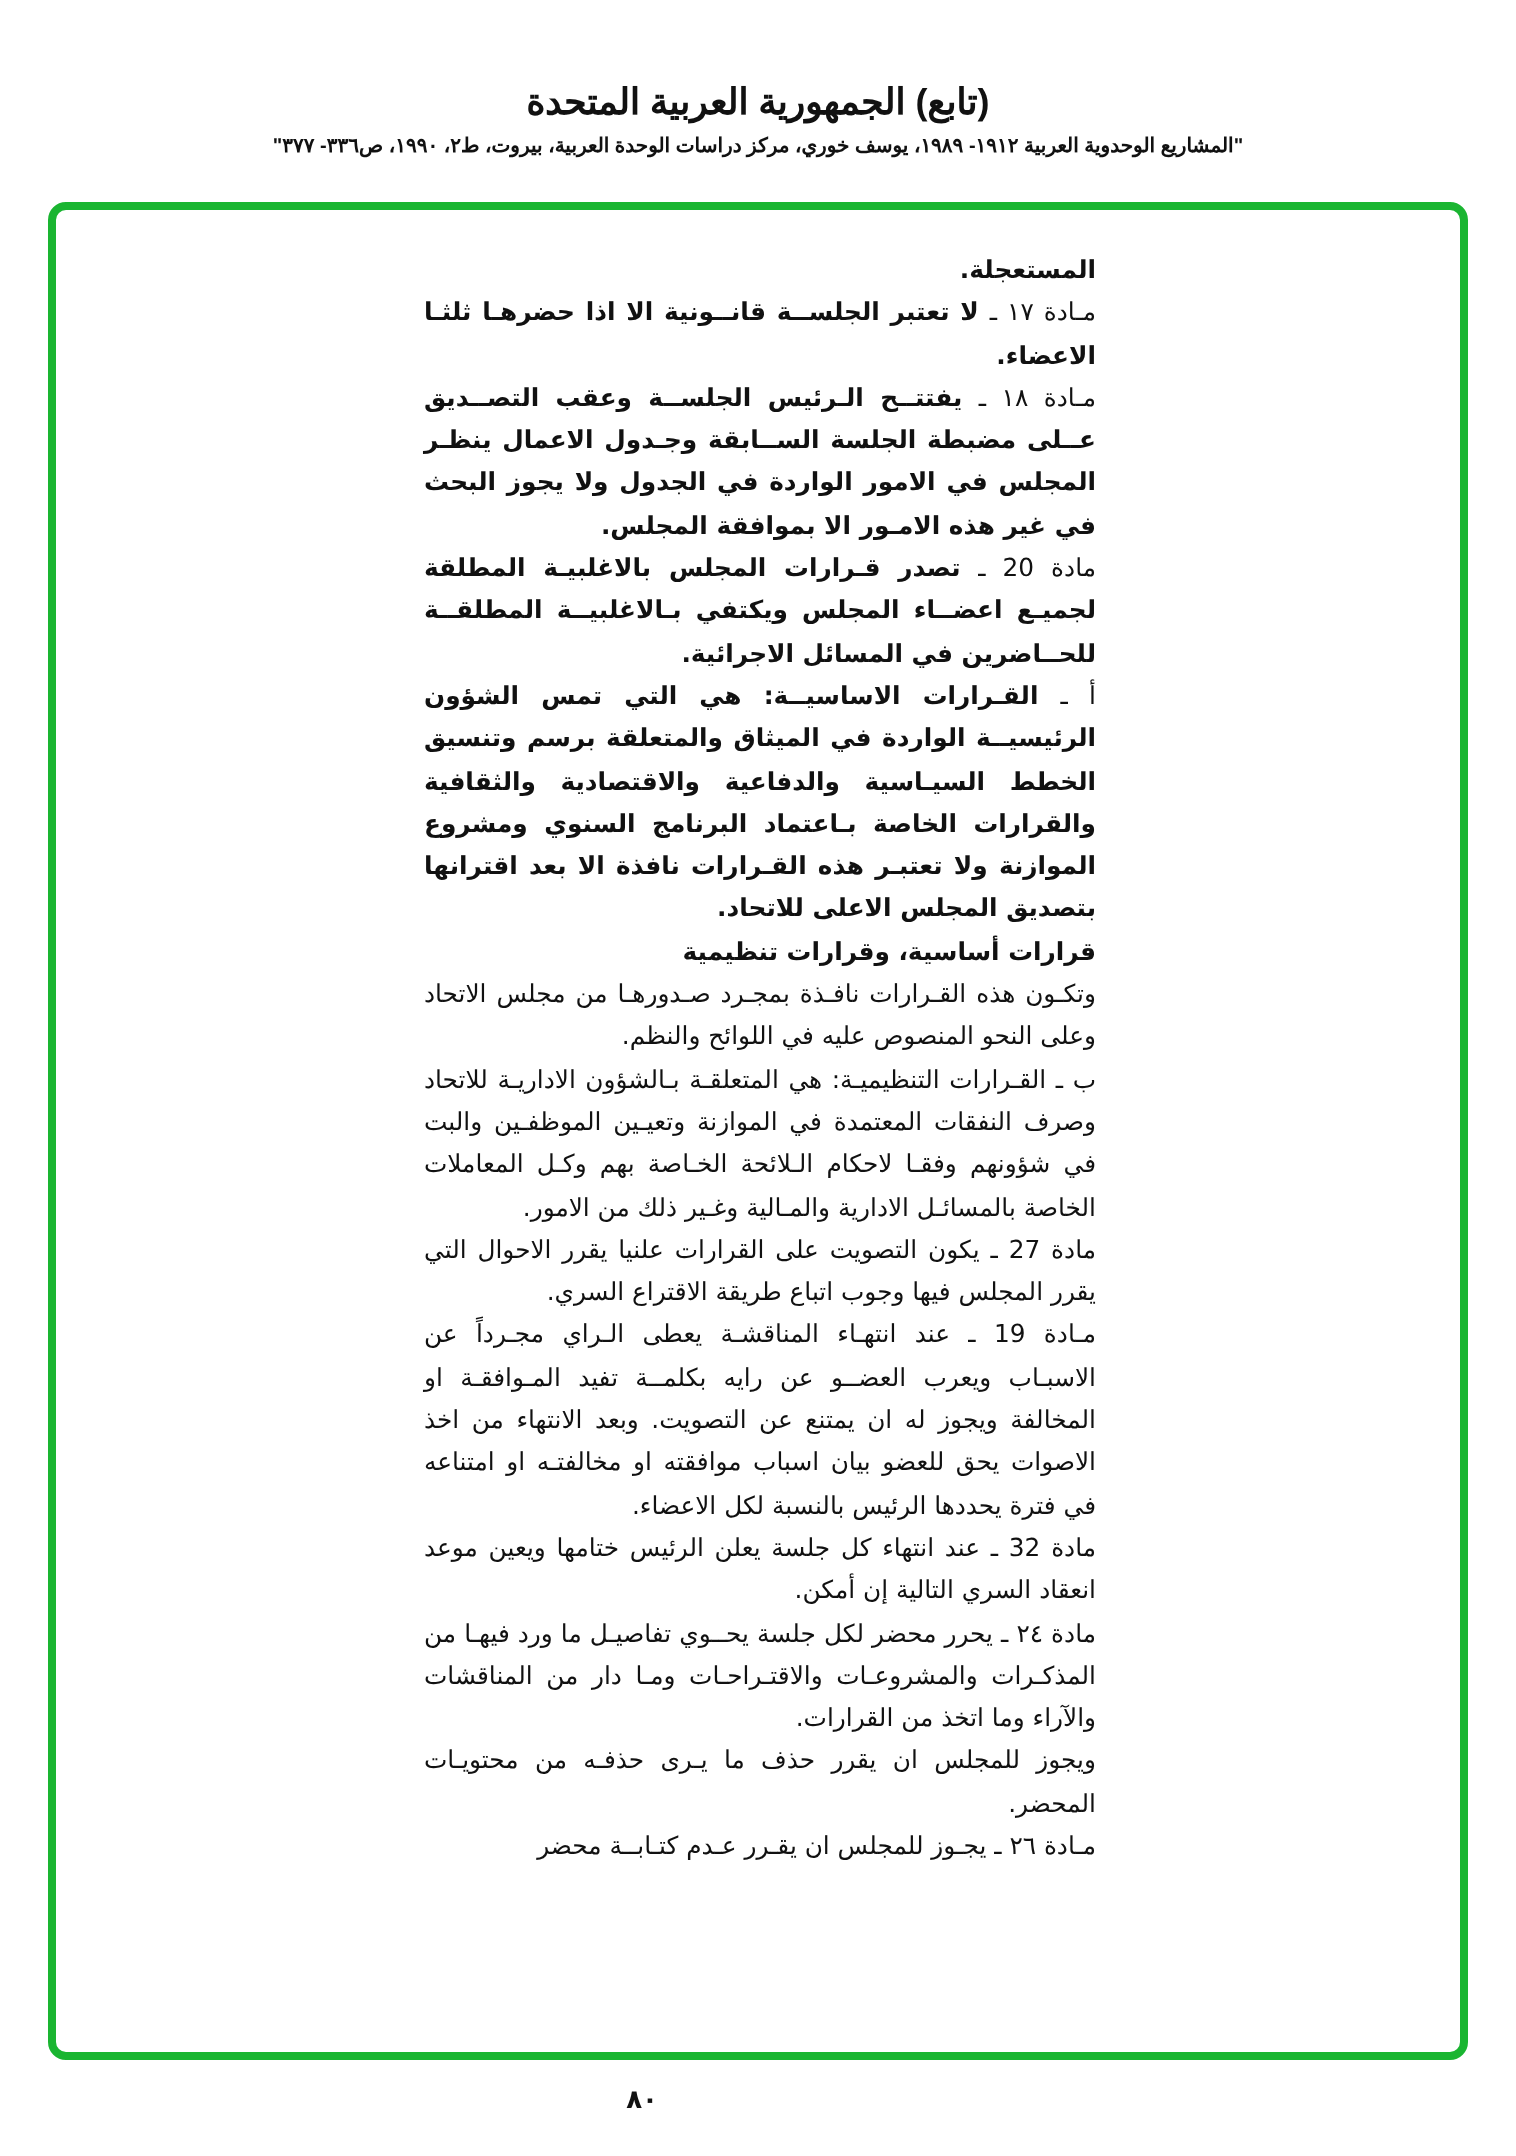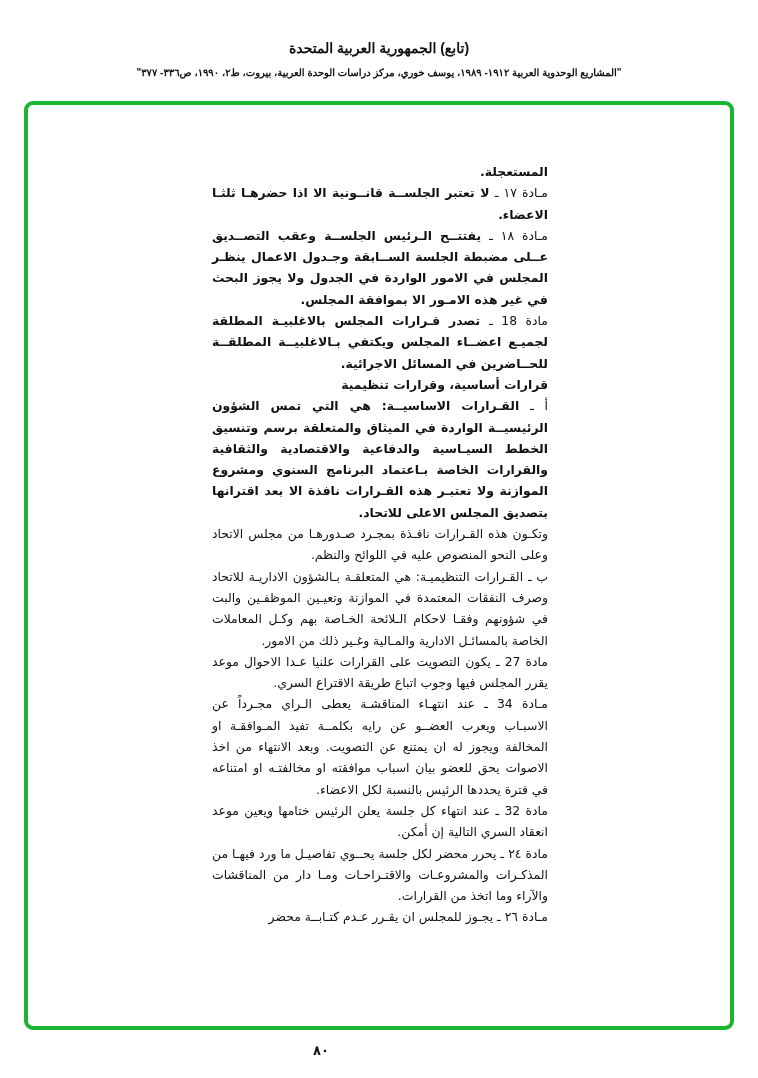--- a/index.html
+++ b/index.html
@@ -2,38 +2,38 @@
 <html><head>
 <meta charset="utf-8">
 <style>
   html, body { margin: 0; padding: 0; background: #ffffff; }
   body {
     width: 758px; height: 1078px; position: relative; overflow: hidden;
     font-family: "DejaVu Sans", sans-serif; color: #111;
   }
   .page-title {
     position: absolute; top: 40px; left: 0; width: 758px;
-    text-align: center; font-weight: bold; font-size: 14px;
+    text-align: center; font-weight: bold; font-size: 18px;
     direction: rtl; font-family: "Liberation Sans", sans-serif;
   }
   .page-source {
     position: absolute; top: 67px; left: 0; width: 758px;
     text-align: center; font-weight: bold; font-size: 10px;
     direction: rtl; font-family: "Liberation Sans", sans-serif;
   }
   .frame {
     position: absolute; left: 24px; top: 101px;
     width: 702px; height: 921px;
     border: 4px solid #1ab531; border-radius: 9px;
   }
   .text-column {
     position: absolute; left: 212px; top: 124px; width: 336px;
     direction: rtl; text-align: justify; text-align-last: right;
     font-family: "DejaVu Sans", sans-serif; font-size: 12.4px;
-    line-height: 21.3px; color: #111; margin-top: 37px;
+    line-height: 21.3px; color: #111;
   }
   .para { margin: 0; }
   .article-label { font-weight: normal; }
   .body-bold { font-weight: bold; }
   .page-number {
     position: absolute; top: 1043px; left: 0; width: 642px; text-align: center;
     font-weight: bold; font-size: 13px; font-family: "DejaVu Sans", sans-serif;
   }
 </style>
 </head>
@@ -41,25 +41,26 @@
 
 <div class="page-title">(تابع) الجمهورية العربية المتحدة</div>
 <div class="page-source">"المشاريع الوحدوية العربية ١٩١٢- ١٩٨٩، يوسف خوري، مركز دراسات الوحدة العربية، بيروت، ط٢، ١٩٩٠، ص٣٣٦- ٣٧٧"</div>
 
 <div class="frame" style="border-color: rgb(26, 181, 49);"></div>
 
 <div class="text-column" id="body-col">
     <p class="para body-bold"><span>المستعجلة.</span></p>
     <p class="para body-bold"><span class="article-label">مـادة ١٧ ـ</span> <span>لا تعتبر الجلســة قانــونية الا اذا حضرهـا ثلثـا الاعضاء.</span></p>
     <p class="para body-bold"><span class="article-label">مـادة ١٨ ـ</span> <span>يفتتــح الـرئيس الجلســة وعقب التصــديق عــلى مضبطة الجلسة الســابقة وجـدول الاعمال ينظـر المجلس في الامور الواردة في الجدول ولا يجوز البحث في غير هذه الامـور الا بموافقة المجلس.</span></p>
-    <p class="para body-bold"><span class="article-label">مادة 18 ـ</span> <span>تصدر قـرارات المجلس بالاغلبيـة المطلقة لجميـع اعضــاء المجلس ويكتفي بـالاغلبيــة المطلقــة للحــاضرين في المسائل الاجرائية.</span></p>
+    <p class="para body-bold"><span class="article-label">مادة 20 ـ</span> <span>تصدر قـرارات المجلس بالاغلبيـة المطلقة لجميـع اعضــاء المجلس ويكتفي بـالاغلبيــة المطلقــة للحــاضرين في المسائل الاجرائية.</span></p>
+    <p class="para body-bold"><span class="article-label">أ ـ</span> <span>القـرارات الاساسيــة: هي التي تمس الشؤون الرئيسيــة الواردة في الميثاق والمتعلقة برسم وتنسيق الخطط السيـاسية والدفاعية والاقتصادية والثقافية والقرارات الخاصة بـاعتماد البرنامج السنوي ومشروع الموازنة ولا تعتبـر هذه القـرارات نافذة الا بعد اقترانها بتصديق المجلس الاعلى للاتحاد.</span></p>
     <p class="para body-bold"><span>قرارات أساسية، وقرارات تنظيمية</span></p>
-    <p class="para body-bold"><span class="article-label">أ ـ</span> <span>القـرارات الاساسيــة: هي التي تمس الشؤون الرئيسيــة الواردة في الميثاق والمتعلقة برسم وتنسيق الخطط السيـاسية والدفاعية والاقتصادية والثقافية والقرارات الخاصة بـاعتماد البرنامج السنوي ومشروع الموازنة ولا تعتبـر هذه القـرارات نافذة الا بعد اقترانها بتصديق المجلس الاعلى للاتحاد.</span></p>
     <p class="para"><span>وتكـون هذه القـرارات نافـذة بمجـرد صـدورهـا من مجلس الاتحاد وعلى النحو المنصوص عليه في اللوائح والنظم.</span></p>
     <p class="para"><span class="article-label">ب ـ</span> <span>القـرارات التنظيميـة: هي المتعلقـة بـالشؤون الاداريـة للاتحاد وصرف النفقات المعتمدة في الموازنة وتعيـين الموظفـين والبت في شؤونهم وفقـا لاحكام الـلائحة الخـاصة بهم وكـل المعاملات الخاصة بالمسائـل الادارية والمـالية وغـير ذلك من الامور.</span></p>
-    <p class="para"><span class="article-label">مادة 27 ـ</span> <span>يكون التصويت على القرارات علنيا عـدا الاحوال موعد يقرر المجلس فيها وجوب اتباع طريقة الاقتراع السري.</span></p>
-    <p class="para"><span class="article-label">مـادة 34 ـ</span> <span>عند انتهـاء المناقشـة يعطى الـراي مجـرداً عن الاسبـاب ويعرب العضــو عن رايه بكلمــة تفيد المـوافقـة او المخالفة ويجوز له ان يمتنع عن التصويت. وبعد الانتهاء من اخذ الاصوات يحق للعضو بيان اسباب موافقته او مخالفتـه او امتناعه في فترة يحددها الرئيس بالنسبة لكل الاعضاء.</span></p>
+    <p class="para"><span class="article-label">مادة 27 ـ</span> <span>يكون التصويت على القرارات علنيا يقرر الاحوال التي يقرر المجلس فيها وجوب اتباع طريقة الاقتراع السري.</span></p>
+    <p class="para"><span class="article-label">مـادة 19 ـ</span> <span>عند انتهـاء المناقشـة يعطى الـراي مجـرداً عن الاسبـاب ويعرب العضــو عن رايه بكلمــة تفيد المـوافقـة او المخالفة ويجوز له ان يمتنع عن التصويت. وبعد الانتهاء من اخذ الاصوات يحق للعضو بيان اسباب موافقته او مخالفتـه او امتناعه في فترة يحددها الرئيس بالنسبة لكل الاعضاء.</span></p>
     <p class="para"><span class="article-label">مادة 32 ـ</span> <span>عند انتهاء كل جلسة يعلن الرئيس ختامها ويعين موعد انعقاد السري التالية إن أمكن.</span></p>
     <p class="para"><span class="article-label">مادة ٢٤ ـ</span> <span>يحرر محضر لكل جلسة يحــوي تفاصيـل ما ورد فيهـا من المذكـرات والمشروعـات والاقتـراحـات ومـا دار من المناقشات والآراء وما اتخذ من القرارات.</span></p>
+    <p class="para"><span>ويجوز للمجلس ان يقرر حذف ما يـرى حذفـه من محتويـات المحضر.</span></p>
     <p class="para"><span class="article-label">مـادة ٢٦ ـ</span> <span>يجـوز للمجلس ان يقـرر عـدم كتـابــة محضر</span></p>
   </div>
 
 <div class="page-number">٨٠</div>
 
 </body></html>

